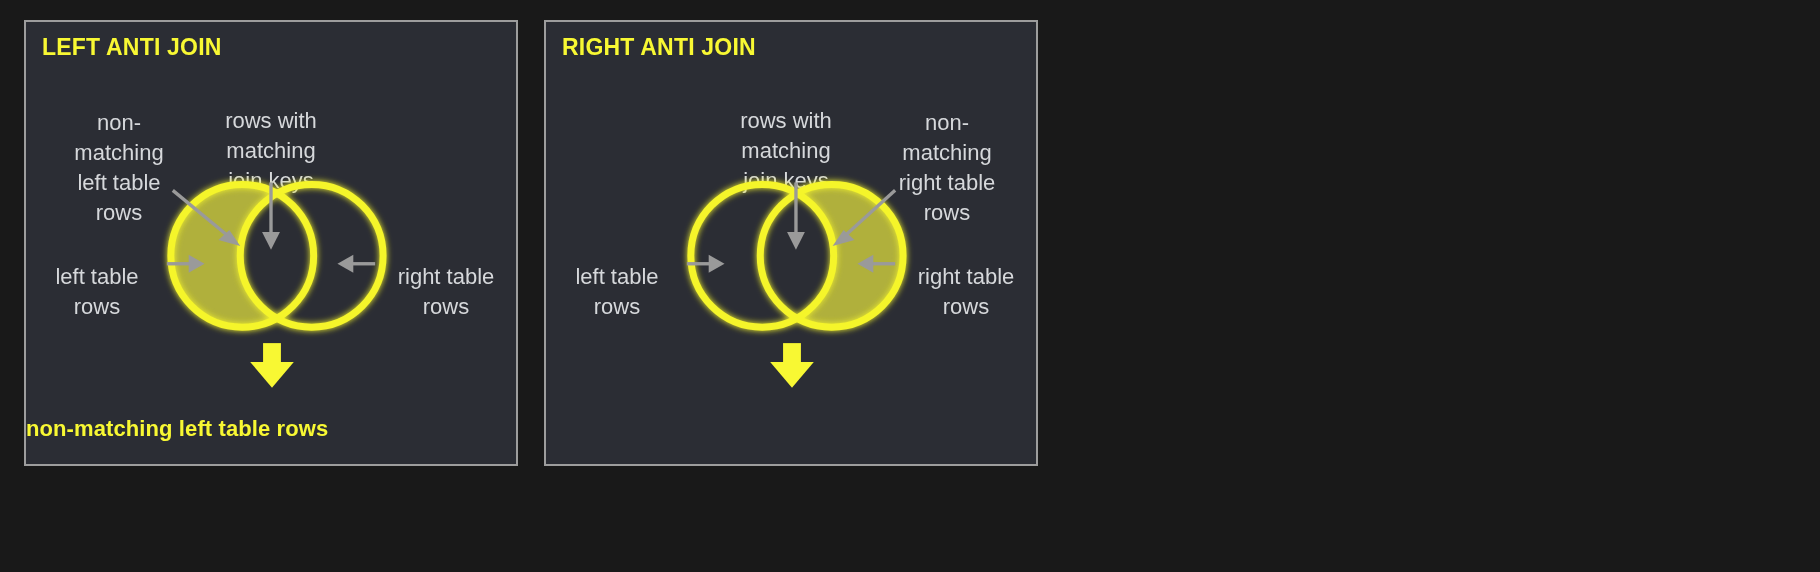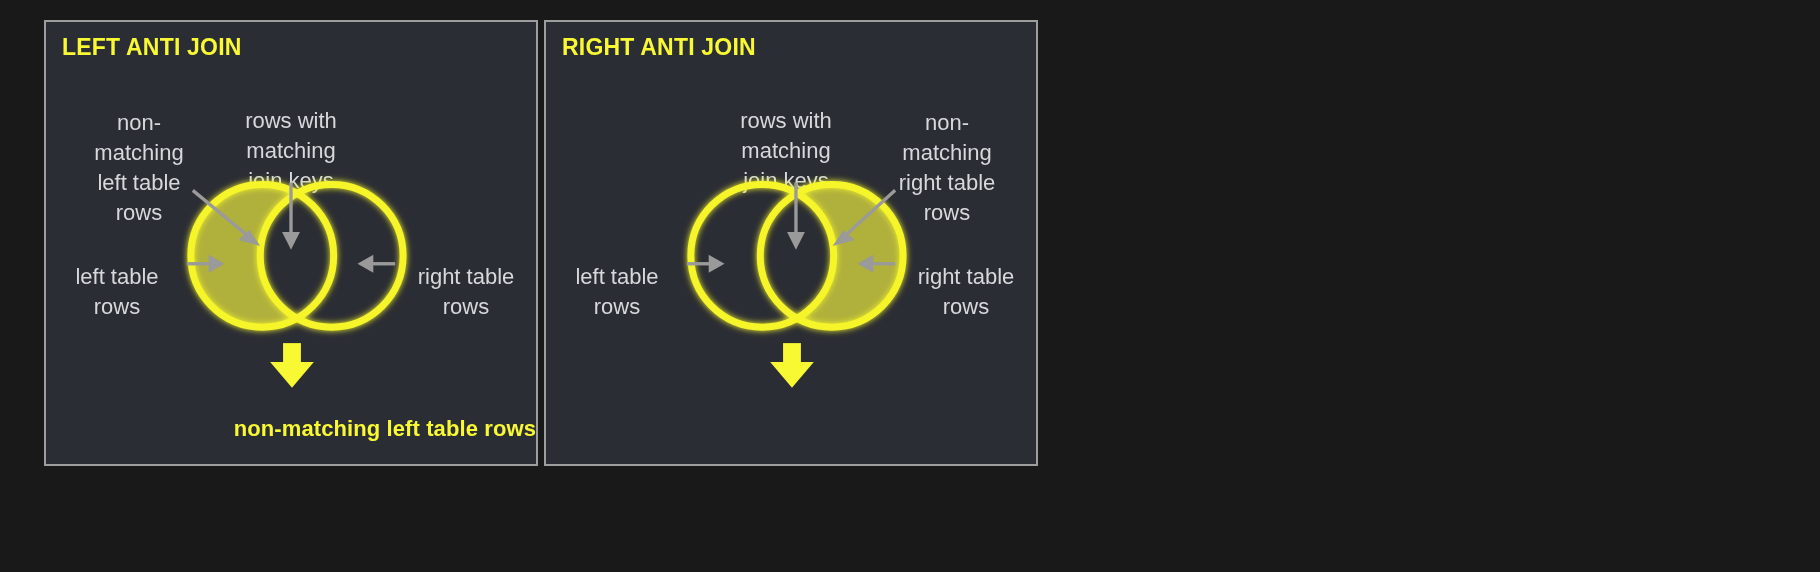--- a/index.html
+++ b/index.html
@@ -25,21 +25,21 @@
 
   .panel {
     position: absolute;
     top: 20px;
     width: 494px;
     height: 446px;
     background: #2b2d34;
     border: 2px solid #9d9d9d;
     box-sizing: border-box;
   }
-  #panel-left  { left: 24px; margin-left: 20px; }
+  #panel-left  { left: 24px; }
   #panel-right { left: 544px; padding-left: 28px; }
 
   .panel-title {
     position: absolute;
     left: 16px;
     top: 12px;
     color: #f8f833;
     font-size: 23px;
     font-weight: bold;
     letter-spacing: 0.2px;
@@ -62,21 +62,21 @@
     line-height: 1.36;
     text-align: center;
     white-space: pre-line;
   }
 
   .caption {
     position: absolute;
     left: 0;
     right: 0;
     bottom: 22px;
-    text-align: right;
+    text-align: left;
     color: #f8f833;
     font-size: 22px;
     font-weight: bold;
     letter-spacing: 0.1px;
   }
 </style>
 </head>
 <body>
 
 <div id="stage">

